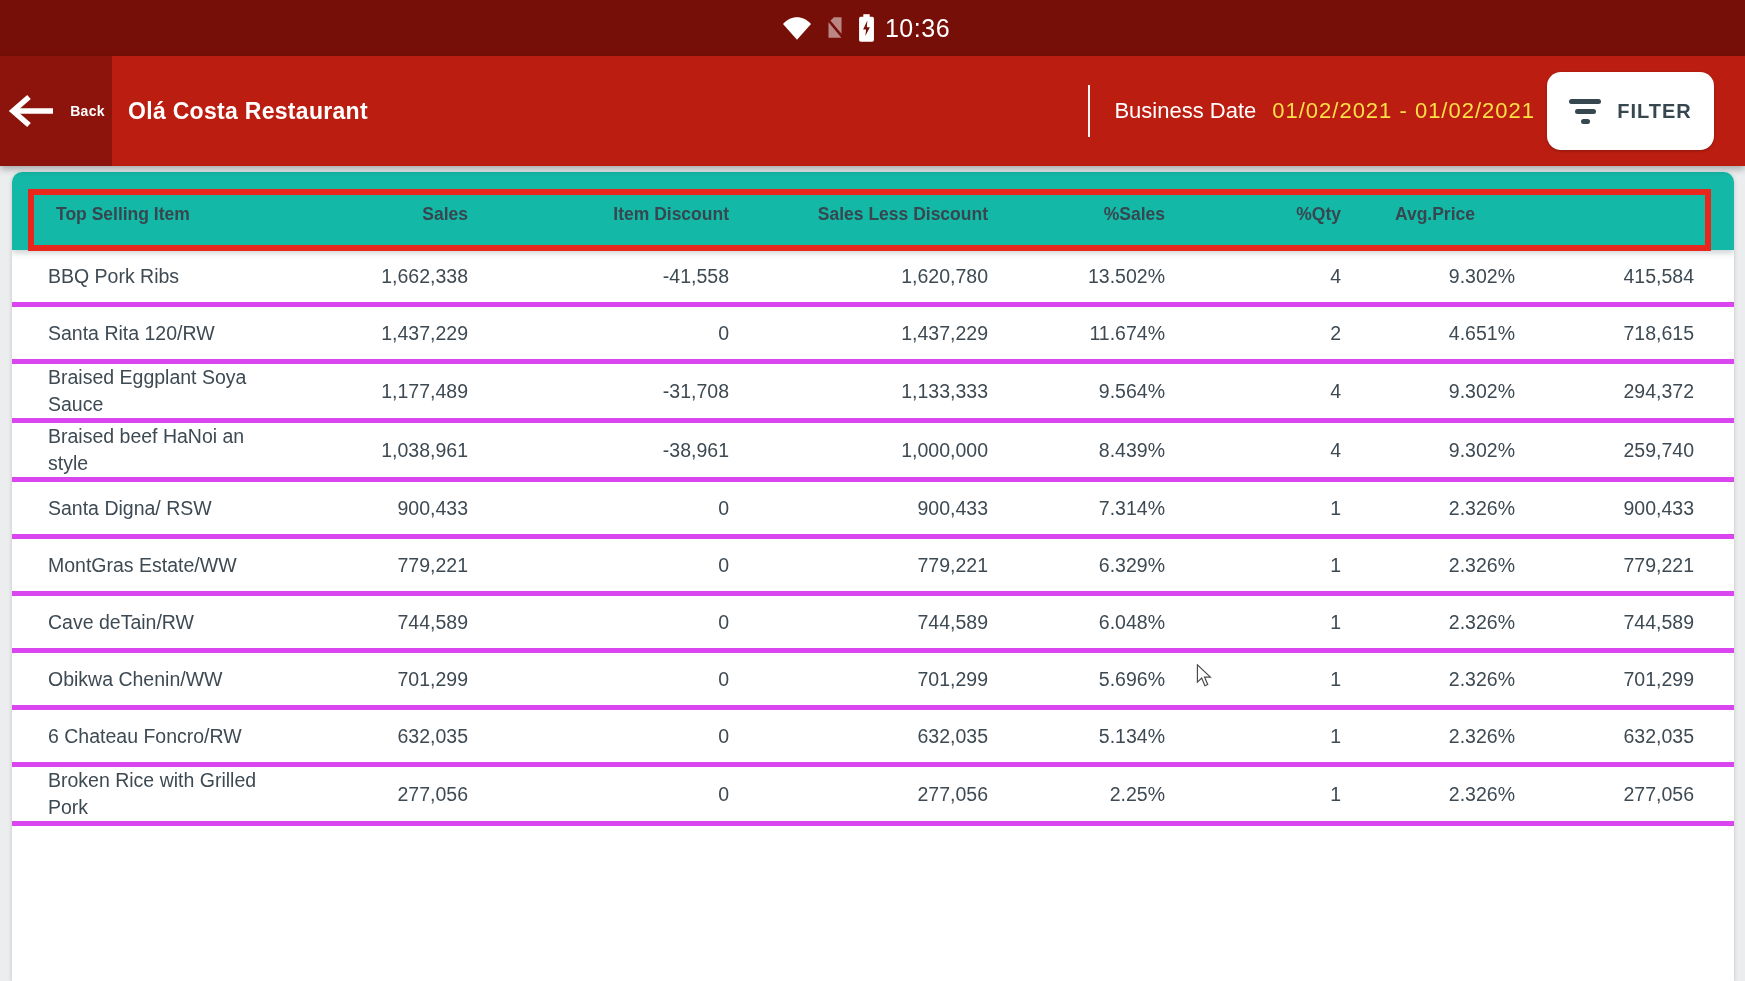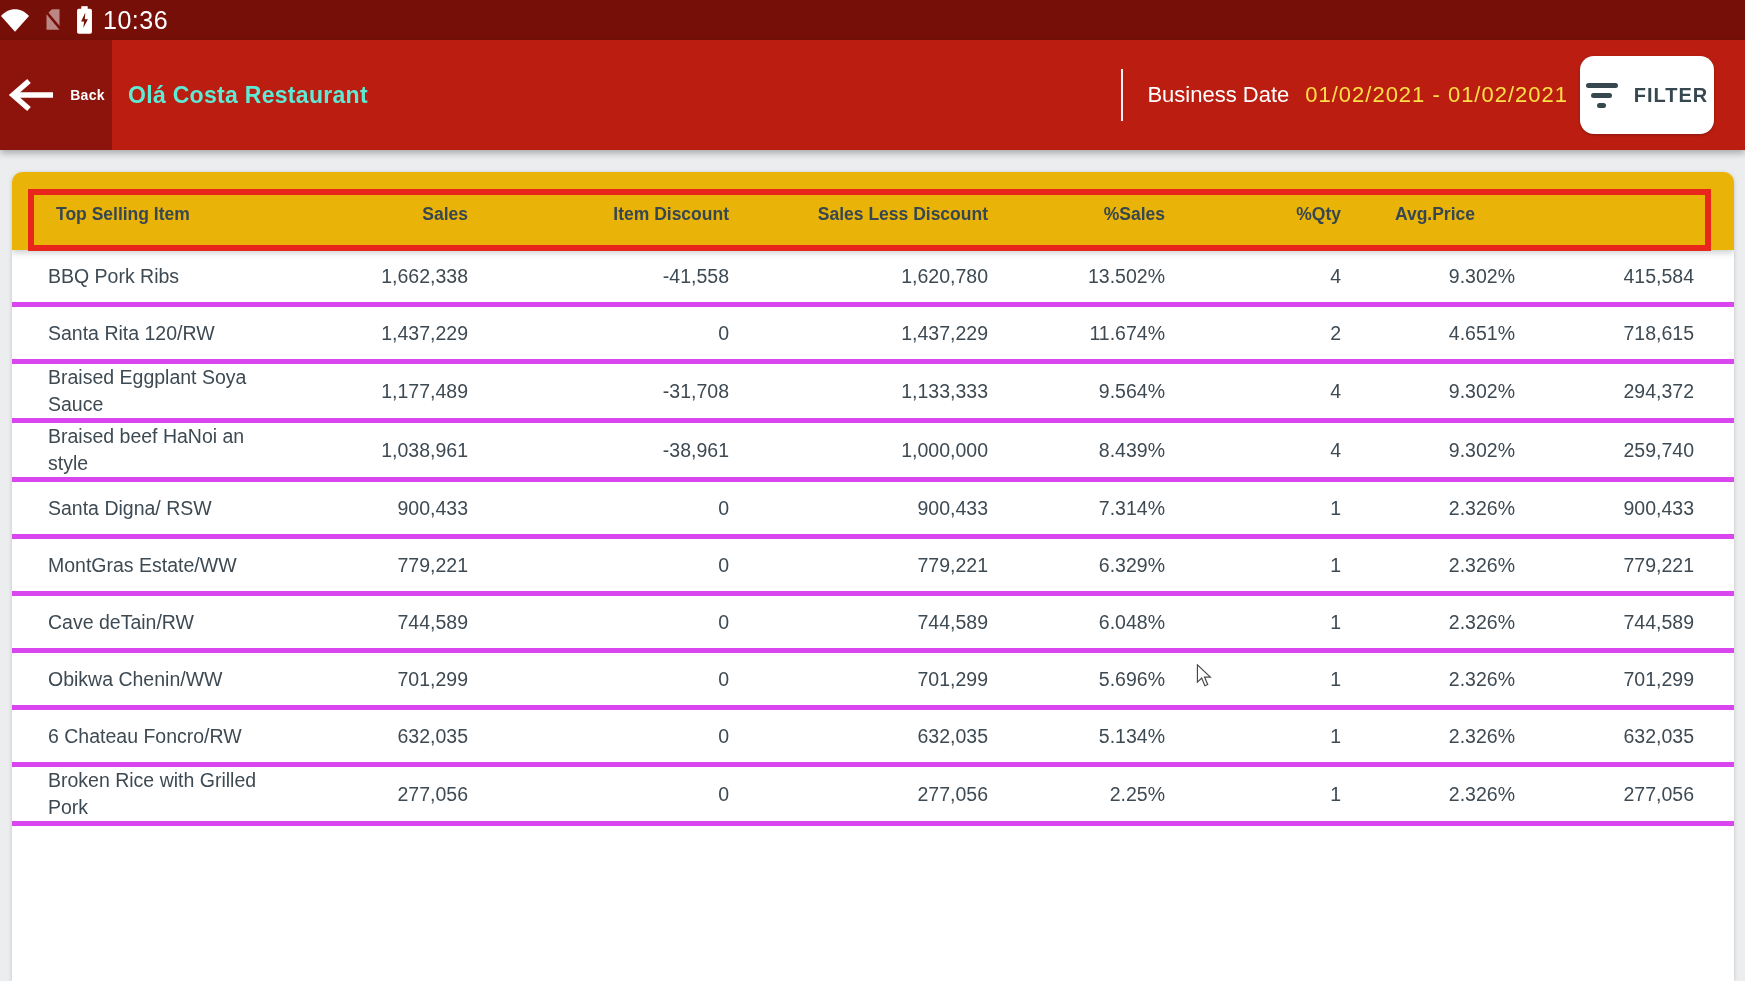--- a/index.html
+++ b/index.html
@@ -1,61 +1,61 @@
 <!DOCTYPE html>
 <html style="--status-red: #770F09; --panel-red: #8D140C; --appbar-red: #BB1E11; --annot-red: #E9261B; --table-text: #3E4A53;"><head>
 <meta charset="utf-8">
 <style>
   * { margin:0; padding:0; box-sizing:border-box; }
   html,body { width:1745px; height:981px; overflow:hidden; }
   body { font-family:"Liberation Sans", sans-serif; background:#ECEDEF; position:relative; }
 
   
   .statusbar {
-    height:40px; background:var(--status-red,#770F09);
-    display:flex; align-items:center; justify-content:flex-start;
+    height:56px; background:var(--status-red,#770F09);
+    display:flex; align-items:center; justify-content:center;
     gap:10px; padding-right:13px;
   }
   .statusbar .time { color:#fff; font-size:25px; letter-spacing:.5px; }
 
   
   .appbar { height:110px; display:flex; position:relative; z-index:6;
             box-shadow:0 3px 7px rgba(0,0,0,.30); }
   .backpanel {
     width:112px; background:var(--panel-red,#8D140C); border:none; cursor:pointer;
     display:flex; flex-direction:row; align-items:center; justify-content:center; gap:13px;
   }
   .backpanel span { color:#fff; font-size:14px; font-weight:bold; letter-spacing:.3px; }
   .appbar-main { flex:1; background:var(--appbar-red,#BB1E11);
                  display:flex; align-items:center; padding:0 31px 0 16px; }
-  .page-title { color:#5eead4; font-size:23px; font-weight:bold; letter-spacing:.3px; margin-right:auto; }
+  .page-title { color:#ffffff; font-size:23px; font-weight:bold; letter-spacing:.3px; margin-right:auto; }
   .vdivider { width:2px; height:52px; background:rgba(255,255,255,.95); margin-right:24px; }
   .bd-label { color:#fff; font-size:22px; margin-right:16px; white-space:nowrap; }
   .bd-value { color:#fde047; font-size:22px; letter-spacing:1px; margin-right:12px; white-space:nowrap; cursor:pointer; }
   .filter-btn {
-    width:134px; height:78px; background:#fff; border:none; border-radius:14px;
+    width:167px; height:78px; background:#fff; border:none; border-radius:14px;
     display:flex; align-items:center; justify-content:center; gap:16px; cursor:pointer;
     box-shadow:0 1px 3px rgba(0,0,0,.25);
   }
   .filter-btn .flabel { color:#37474F; font-size:20px; font-weight:bold; letter-spacing:1px; }
   .filter-icon { display:flex; flex-direction:column; align-items:center; gap:5px; }
   .filter-icon i { display:block; height:5px; border-radius:2.5px; background:#37474F; }
   .filter-icon i:nth-child(1){ width:32px; }
   .filter-icon i:nth-child(2){ width:21px; }
   .filter-icon i:nth-child(3){ width:9px;  }
 
   
   .card {
     position:absolute; left:12px; right:11px; top:172px; bottom:0;
     background:#fff; border-radius:10px 10px 0 0; overflow:hidden;
     box-shadow:0 1px 4px rgba(0,0,0,.18);
   }
   .grid-row { display:grid; grid-template-columns:310px 146px 261px 259px 177px 176px 174px 1fr; }
   .thead {
-    height:78px; background:#eab308; position:relative; z-index:2;
+    height:78px; background:#14b8a6; position:relative; z-index:2;
     box-shadow:0 3px 6px rgba(80,85,90,.28);
   }
   .thead .cell {
     padding-top:29px; color:#37474F; font-size:17.5px; font-weight:bold;
     white-space:nowrap; cursor:pointer;
   }
   .tbody .row { min-height:57px; align-items:center; border-bottom:5px solid #d946ef; cursor:pointer; }
   .cell { line-height:27px; font-size:19.5px; color:var(--table-text,#3E4A53); }
   .cell.left  { text-align:left;  padding-left:36px; padding-right:36px; }
   .thead .cell.left { padding-left:44px; }

